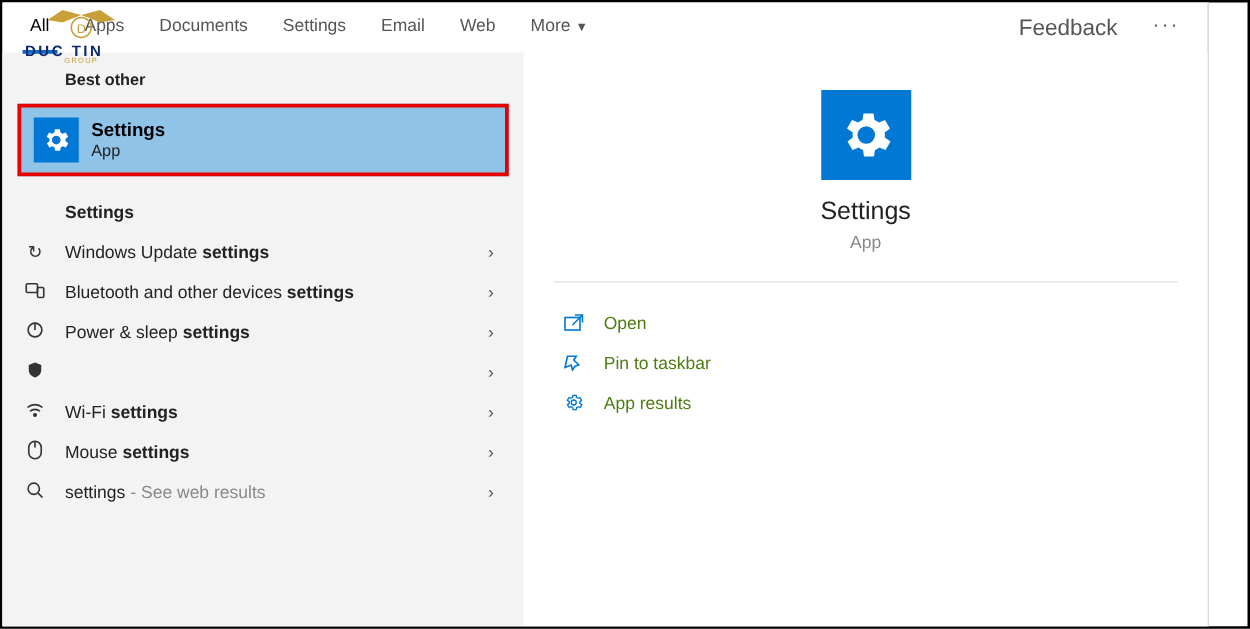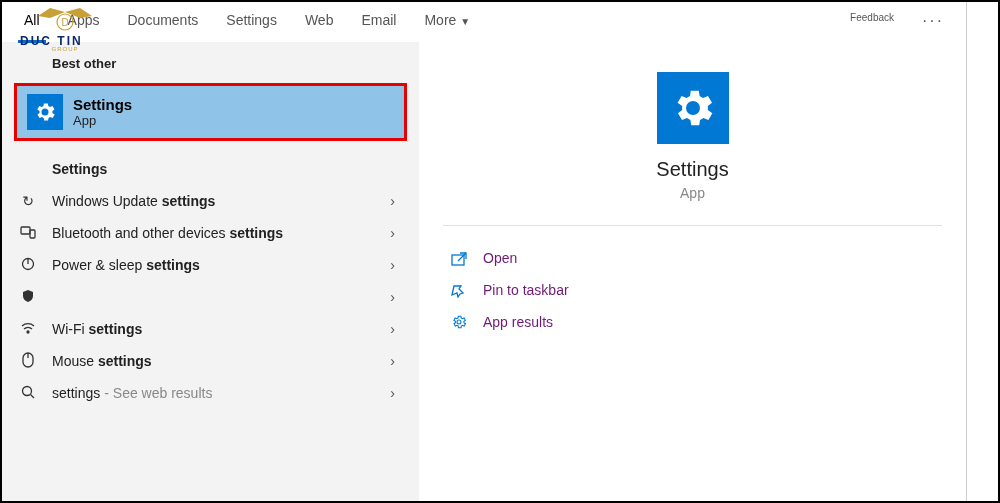--- a/index.html
+++ b/index.html
@@ -6,21 +6,21 @@
     body { width: 1000px; height: 503px; background: #fff; position: relative; overflow: hidden; }
     .frame { position: absolute; inset: 0; border: 2px solid #000; }
     .container { width: 965px; height: 100%; background: #fff; border-right: 1px solid #ccc; display: flex; flex-direction: column; }
     
     .tabs { display: flex; height: 40px; padding: 0 8px; border-bottom: 1px solid transparent; }
     .tab { padding: 10px 14px; font-size: 14px; color: #555; cursor: pointer; position: relative; }
     .tab.active { color: #000; }
     .tab.active::after { content: ''; position: absolute; left: 8px; right: 8px; bottom: -2px; height: 3px; background: #0b6bcb; }
     .tab .caret { margin-left: 4px; font-size: 10px; }
     .spacer { flex: 1; }
-    .feedback { font-size: 10px; color: #555; padding: 10px 14px; cursor: pointer; }
+    .feedback { font-size: 18px; color: #555; padding: 10px 14px; cursor: pointer; }
     .ellipsis { padding: 10px 14px; color: #555; cursor: pointer; letter-spacing: 2px; }
     
     .content { flex: 1; display: flex; }
     .left { width: 417px; background: #f3f3f3; padding-top: 6px; overflow: hidden; }
     .right { flex: 1; background: #fff; padding: 20px 24px; }
     
     .section-label { font-size: 13px; font-weight: 600; color: #222; padding: 8px 16px 8px 50px; }
     .section-sub { font-size: 14px; font-weight: 600; color: #222; padding: 8px 16px 8px 50px; }
     
     .best-match { margin: 4px 12px 12px 12px; border: 3px solid #e60000; background: #8fc3e8; display: flex; align-items: center; padding: 8px 10px; }
@@ -33,40 +33,40 @@
     .result .chev { margin-left: auto; color: #555; font-size: 14px; padding-right: 8px; }
     .result .prefix { }
     .result .bold { font-weight: 700; }
     .result .suffix { color: #888; margin-left: 4px; }
     
     .preview { display: flex; flex-direction: column; align-items: center; }
     .big-icon { width: 72px; height: 72px; background: #0078d4; display: flex; align-items: center; justify-content: center; margin-top: 10px; }
     .preview-title { font-size: 20px; color: #222; margin-top: 14px; }
     .preview-type { font-size: 14px; color: #888; margin-top: 4px; }
     .divider { width: 100%; height: 1px; background: #e0e0e0; margin: 24px 0 16px 0; }
-    .action { display: flex; align-items: flex-end; padding: 8px 4px; font-size: 14px; color: #701a75; cursor: pointer; width: 100%; }
+    .action { display: flex; align-items: center; padding: 8px 4px; font-size: 14px; color: #4d7c0f; cursor: pointer; width: 100%; }
     .action .aicon { width: 24px; margin-right: 12px; color: #0078d4; display: flex; justify-content: center; }
     
     .logo { position: absolute; top: 6px; left: 18px; z-index: 10; width: 90px; pointer-events: none; }
     .logo .wings { display:flex; justify-content:center; }
     .logo .text { font-size: 12px; font-weight: 800; letter-spacing: 2px; color: #0a2a6b; text-align: left; }
     .logo .sub { font-size: 6px; color: #c9a038; text-align:center; letter-spacing: 1px; margin-top: -2px;}
   </style>
 </head>
 <body>
 
 <div class="frame">
   <div class="container">
     <div class="tabs">
       <div class="tab active">All</div>
       <div class="tab">Apps</div>
       <div class="tab">Documents</div>
       <div class="tab">Settings</div>
+      <div class="tab">Email</div>
       <div class="tab">Web</div>
-      <div class="tab">Email</div>
       <div class="tab"><span>More</span><span class="caret">▼</span></div>
       <div class="spacer"></div>
       <div class="feedback">Feedback</div>
       <div class="ellipsis">···</div>
     </div>
 
     <div class="content">
       <div class="left">
         <div class="section-label">Best other</div>
 

